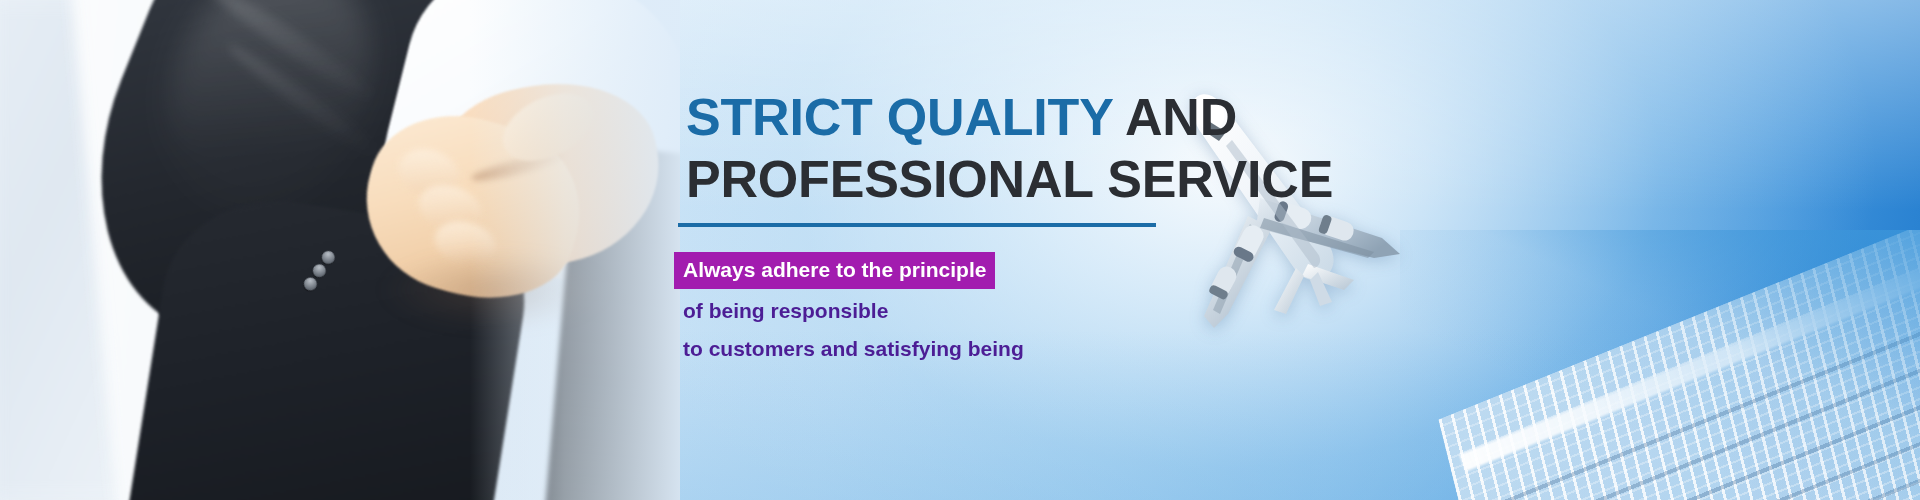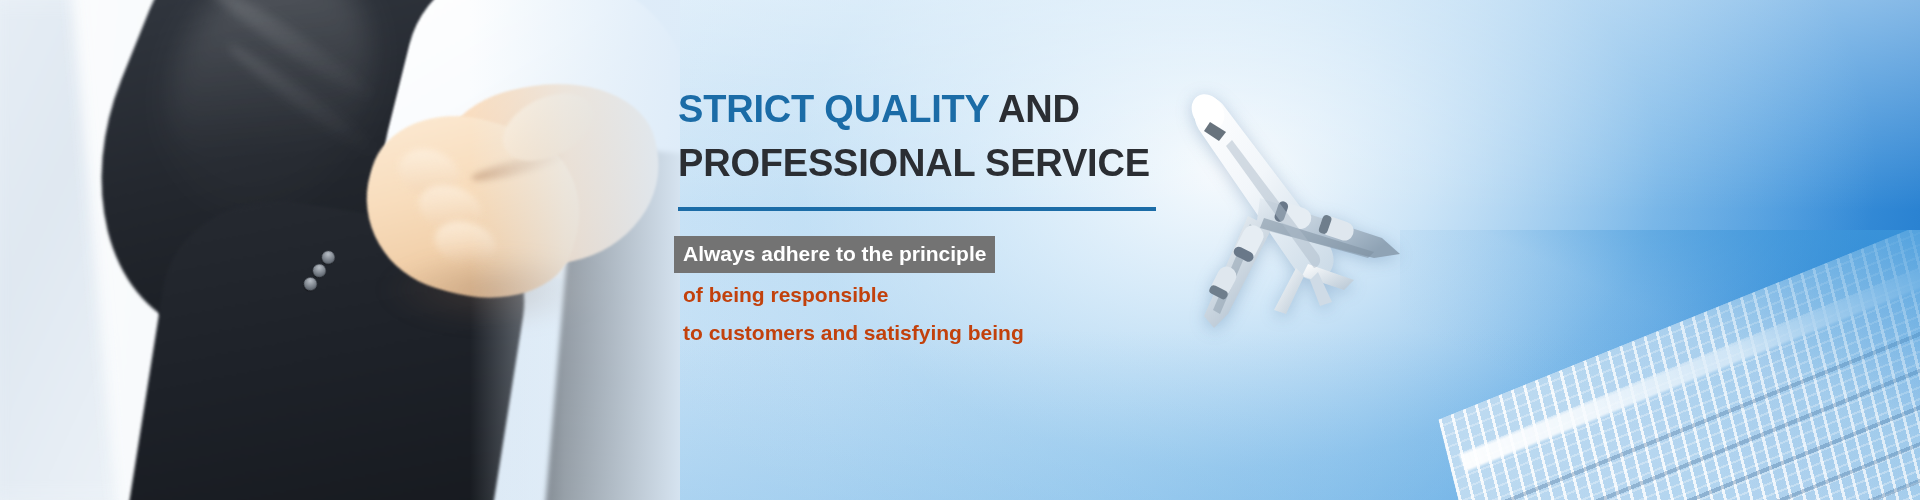--- a/index.html
+++ b/index.html
@@ -195,36 +195,36 @@
     opacity:.5;
   }
   .tower-fade{
     position:absolute;inset:0;
     background:linear-gradient(205deg, rgba(60,150,218,0.85) 0%, rgba(60,150,218,0.10) 38%, rgba(255,255,255,0) 60%);
   }
 
   
   .content{position:absolute;left:678px;top:82px;width:700px;}
   .headline{
-    margin:0;
-    font-size:38px;line-height:54px;font-weight:bold;
+    margin:8px;
+    font-size:52px;line-height:54px;font-weight:bold;
     letter-spacing:-0.2px;white-space:nowrap;
   }
   .hl-blue{color:#1b6ca7;}
   .hl-dark{color:#2b2e33;}
   .rule{
     width:478px;height:4px;margin-top:17px;background:#1b6ca7;
   }
   .sub{margin-top:25px;}
   .sub-line{
     font-size:21px;line-height:30px;font-weight:bold;
-    color:#c2410c;white-space:nowrap;
+    color:#4c1d95;white-space:nowrap;
   }
   .sub-line.hi{
-    display:inline-block;background:#737373;color:#ffffff;
+    display:inline-block;background:#a21caf;color:#ffffff;
     padding:3px 9px 4px 9px;margin-left:-4px;
   }
   .sub-line.l2{margin-top:7px;margin-left:5px;}
   .sub-line.l3{margin-top:8px;margin-left:5px;}
 </style>
 </head>
 <body>
 
 <div id="banner">
 

